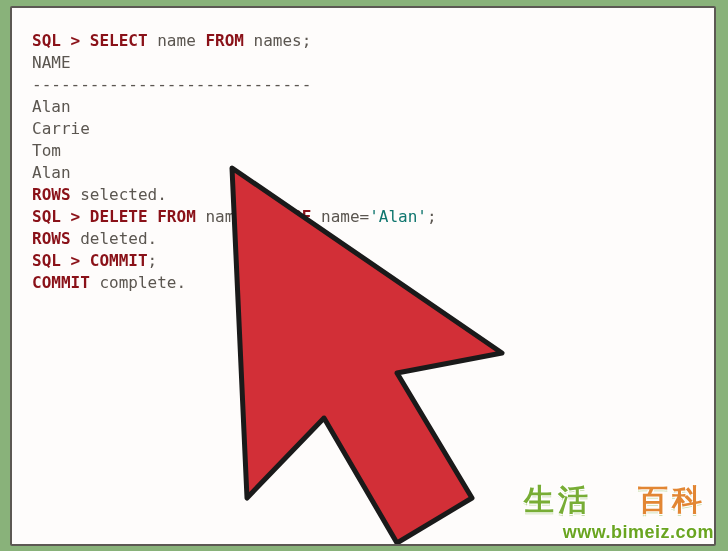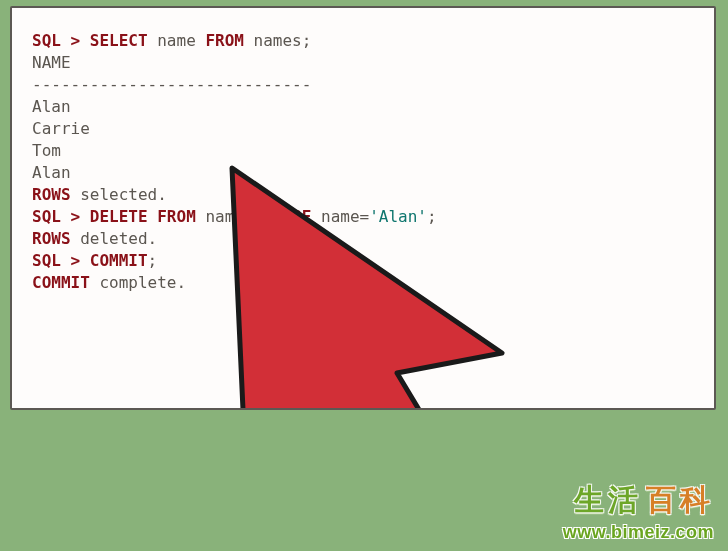--- a/index.html
+++ b/index.html
@@ -15,21 +15,21 @@
     height: 551px;
     background: #89b27a;
     position: relative;
     box-sizing: border-box;
     padding: 6px 10px 10px 10px;
   }
   .panel {
     background: #fefcfb;
     border: 2px solid #5c5853;
     width: 706px;
-    height: 404px;
+    height: 540px;
     box-sizing: border-box;
     padding: 22px 20px;
     border-radius: 2px;
     position: relative;
     overflow: hidden;
   }
   .code {
     font-size: 16px;
     line-height: 22px;
     white-space: pre;
@@ -50,39 +50,40 @@
     pointer-events: none;
   }
   .cursor-layer svg {
     width: 100%;
     height: 100%;
     display: block;
   }
 
   .watermark-cn {
     position: absolute;
-    right: 14px;
+    right: 22px;
     bottom: 30px;
     color: #6aa520;
     font-family: "Microsoft YaHei", "Heiti SC", sans-serif;
     font-weight: 900;
     font-size: 30px;
     letter-spacing: 4px;
     opacity: 0.9;
     text-shadow:
       -1px -1px 0 #ffffff,
        1px -1px 0 #ffffff,
       -1px  1px 0 #ffffff,
        1px  1px 0 #ffffff,
        0    2px 0 #c0d8a0;
     display: flex;
     gap: 4px;
   }
   .watermark-cn .accent {
     color: #e07a1e;
+    margin-left: 42px;
   }
   .watermark-url {
     position: absolute;
     right: 14px;
     bottom: 8px;
     color: #6aa520;
     font-family: Arial, sans-serif;
     font-weight: bold;
     font-size: 18px;
     letter-spacing: 0.5px;

